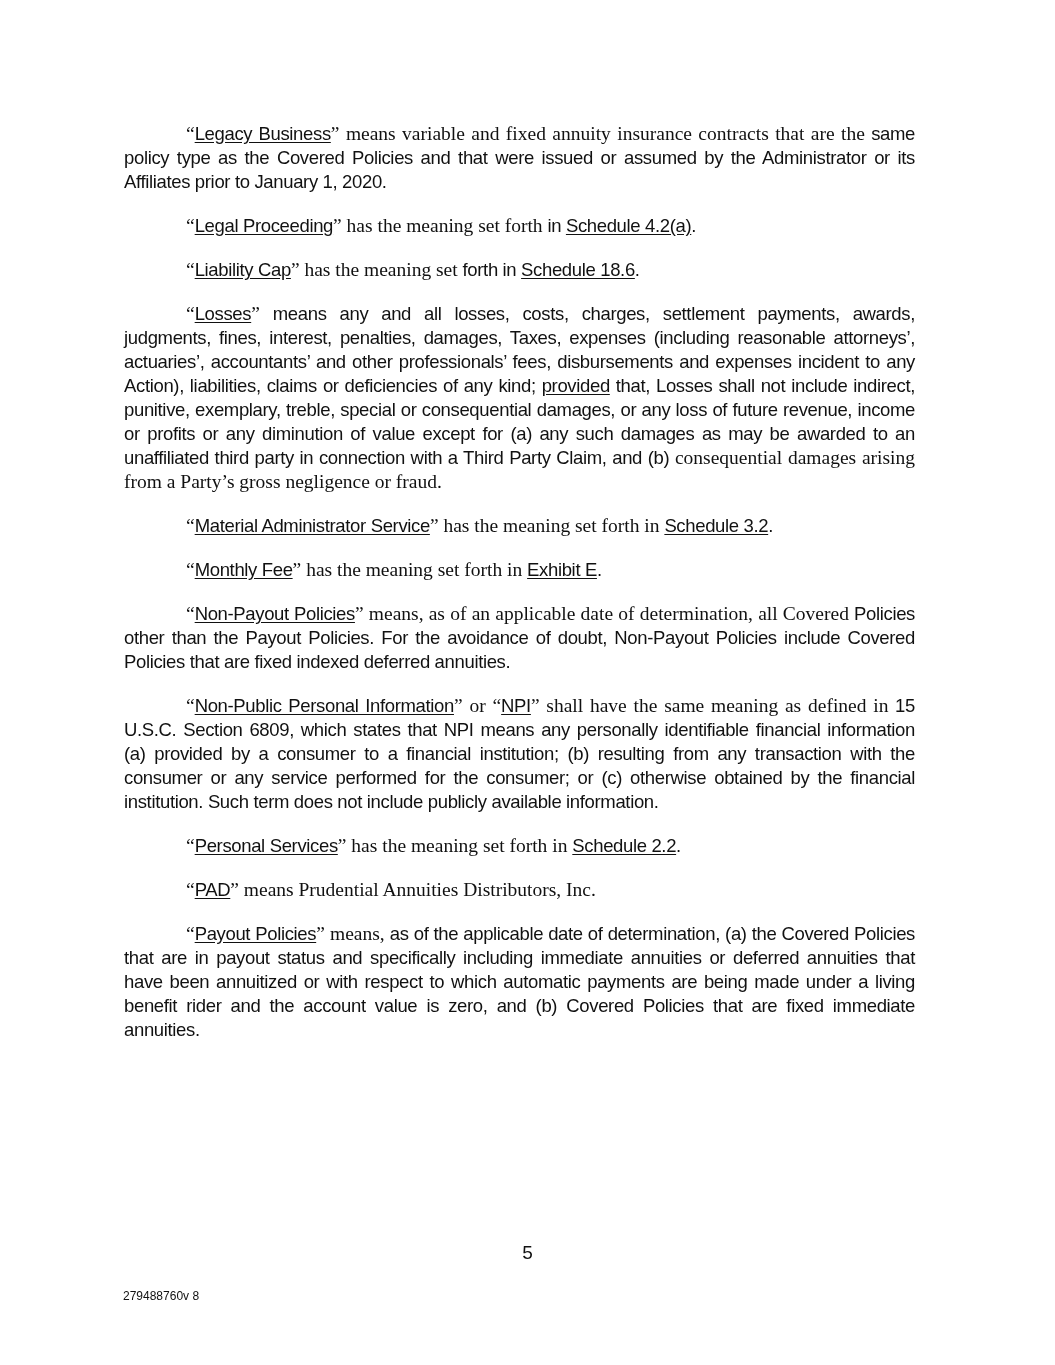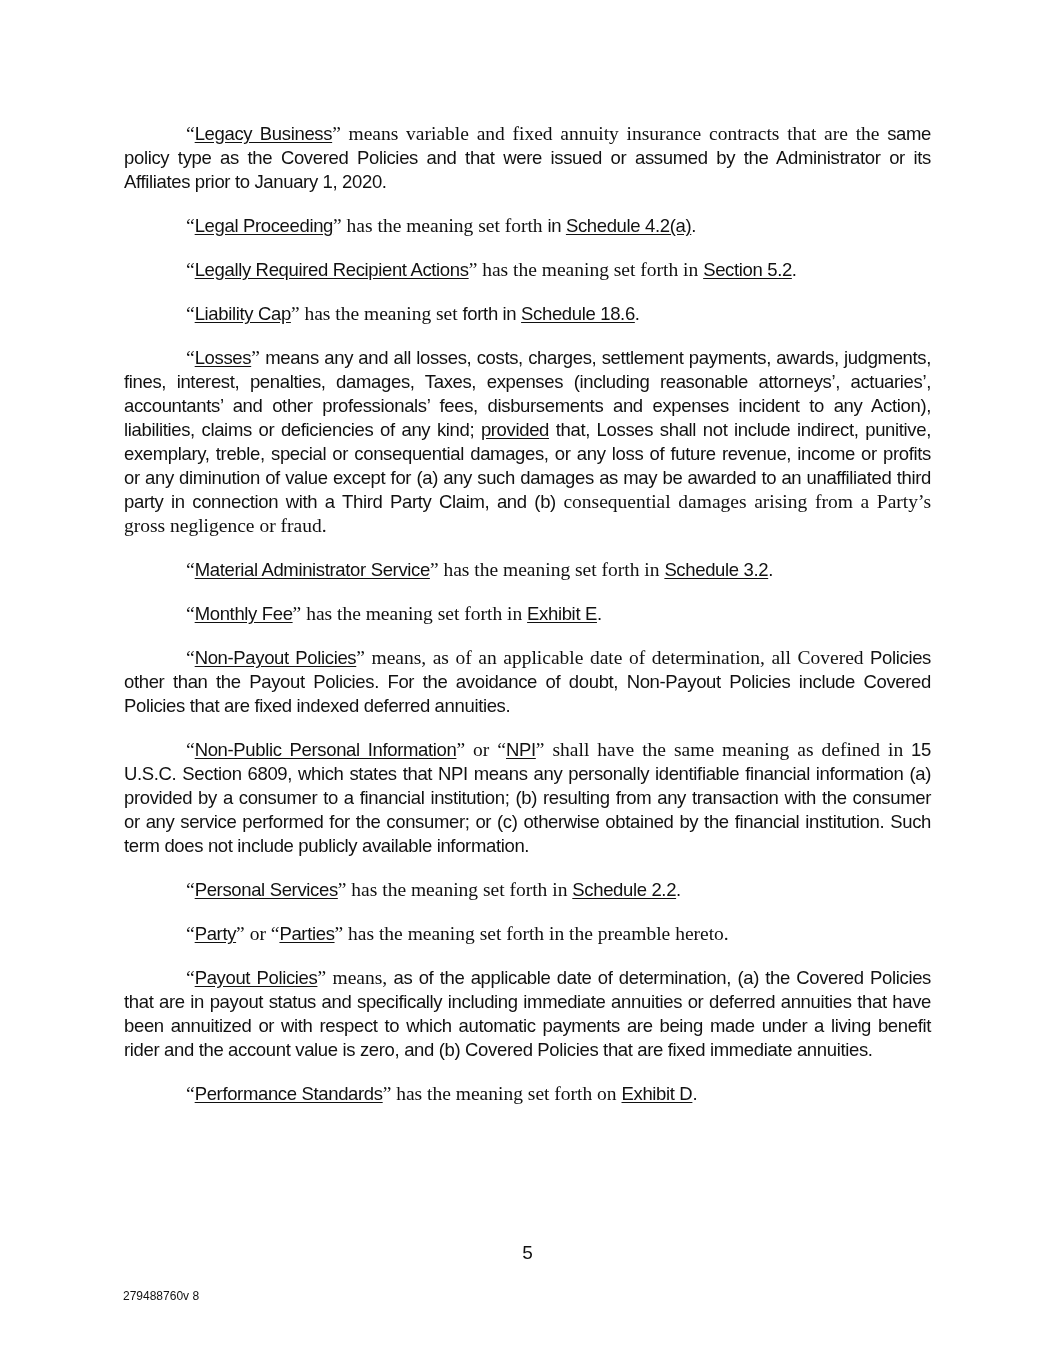--- a/index.html
+++ b/index.html
@@ -1,36 +1,34 @@
 <!DOCTYPE html>
 <html><head>
 <meta charset="utf-8">
 <style>
   html, body { margin: 0; padding: 0; background: #ffffff; }
   body { width: 1055px; height: 1365px; position: relative; overflow: hidden; color: #111; }
   .page { position: absolute; left: 124px; top: 122px; width: 807px; }
-  .para { font-family: "Liberation Sans", sans-serif; font-size: 18.5px; line-height: 24px; text-align: justify; margin: 0 0 20px 0; text-indent: 62px; letter-spacing: -0.35px; word-spacing: 0px; }
+  .para { font-family: "Liberation Sans", sans-serif; font-size: 18.5px; line-height: 24px; text-align: justify; margin: 0 16px 20px 0; text-indent: 62px; letter-spacing: -0.35px; word-spacing: 0px; }
   .para .serif { font-family: "Liberation Serif", serif; font-size: 19.5px; letter-spacing: 0; }
   .u { text-decoration: underline; text-underline-offset: 2px; }
   .pagenum { position: absolute; left: 0; width: 1055px; top: 1242px; text-align: center; font-family: "Liberation Sans", sans-serif; font-size: 19px; }
   .docid { position: absolute; left: 123px; top: 1289px; font-family: "Liberation Sans", sans-serif; font-size: 12px; }
 </style>
 </head>
 <body>
 
 <div class="page" id="page">
     <p class="para"><span class="serif">“</span><span class="u">Legacy Business</span><span class="serif">”</span><span class="serif"> means variable and fixed annuity insurance contracts that are the</span><span> same policy type as the Covered Policies and that were issued or assumed by the Administrator or its Affiliates prior to January 1, 2020.</span></p>
     <p class="para"><span class="serif">“</span><span class="u">Legal Proceeding</span><span class="serif">”</span><span class="serif"> has the meaning set forth</span><span> in </span><span class="u">Schedule 4.2(a)</span><span>.</span></p>
-    <p class="para"><span class="serif">“</span><span class="u">Legally Required Recipient Actions</span><span class="serif">”</span><span class="serif"> has the meaning set forth in </span><span class="u">Section 5.2</span><span>.</span></p>
     <p class="para"><span class="serif">“</span><span class="u">Liability Cap</span><span class="serif">”</span><span class="serif"> has the meaning set </span><span>forth in </span><span class="u">Schedule 18.6</span><span>.</span></p>
     <p class="para"><span class="serif">“</span><span class="u">Losses</span><span class="serif">”</span><span> means any and all losses, costs, charges, settlement payments, awards, judgments, fines, interest, penalties, damages, Taxes, expenses (including reasonable attorneys’, actuaries’, accountants’ and other professionals’ fees, disbursements and expenses incident to any Action), liabilities, claims or deficiencies of any kind; </span><span class="u">provided</span><span> that, Losses shall not include indirect, punitive, exemplary, treble, special or consequential damages, or any loss of future revenue, income or profits or any diminution of value except for (a) any such damages as may be awarded to an unaffiliated third party in connection with a Third Party Claim, and (b) </span><span class="serif">consequential damages arising from a Party’s gross negligence or fraud.</span></p>
     <p class="para"><span class="serif">“</span><span class="u">Material Administrator Service</span><span class="serif">”</span><span class="serif"> has the meaning set forth in </span><span class="u">Schedule 3.2</span><span>.</span></p>
     <p class="para"><span class="serif">“</span><span class="u">Monthly Fee</span><span class="serif">”</span><span class="serif"> has the meaning set forth in </span><span class="u">Exhibit E</span><span>.</span></p>
     <p class="para"><span class="serif">“</span><span class="u">Non-Payout Policies</span><span class="serif">”</span><span class="serif"> means, as of an applicable date of determination, all Covered</span><span> Policies other than the Payout Policies. For the avoidance of doubt, Non-Payout Policies include Covered Policies that are fixed indexed deferred annuities.</span></p>
     <p class="para"><span class="serif">“</span><span class="u">Non-Public Personal Information</span><span class="serif">”</span><span class="serif"> or </span><span class="serif">“</span><span class="u">NPI</span><span class="serif">”</span><span class="serif"> shall have the same meaning as defined in</span><span> 15 U.S.C. Section 6809, which states that NPI means any personally identifiable financial information (a) provided by a consumer to a financial institution; (b) resulting from any transaction with the consumer or any service performed for the consumer; or (c) otherwise obtained by the financial institution.  Such term does not include publicly available information.</span></p>
     <p class="para"><span class="serif">“</span><span class="u">Personal Services</span><span class="serif">”</span><span class="serif"> has the meaning set forth in </span><span class="u">Schedule 2.2</span><span>.</span></p>
-    <p class="para"><span class="serif">“</span><span class="u">Party</span><span class="serif">”</span><span class="serif"> or </span><span class="serif">“</span><span class="u">Parties</span><span class="serif">”</span><span class="serif"> has the meaning set forth in the preamble hereto.</span></p>
+    <p class="para"><span class="serif">“</span><span class="u">PAD</span><span class="serif">”</span><span class="serif"> means Prudential Annuities Distributors, Inc.</span></p>
     <p class="para"><span class="serif">“</span><span class="u">Payout Policies</span><span class="serif">”</span><span class="serif"> means,</span><span> as of the applicable date of determination, (a) the Covered Policies that are in payout status and specifically including immediate annuities or deferred annuities that have been annuitized or with respect to which automatic payments are being made under a living benefit rider and the account value is zero, and (b) Covered Policies that are fixed immediate annuities.</span></p>
-    <p class="para"><span class="serif">“</span><span class="u">Performance Standards</span><span class="serif">”</span><span class="serif"> has the meaning set forth on </span><span class="u">Exhibit D</span><span>.</span></p>
   </div>
 
 <div class="pagenum">5</div>
 <div class="docid">279488760v 8</div>
 
 </body></html>

